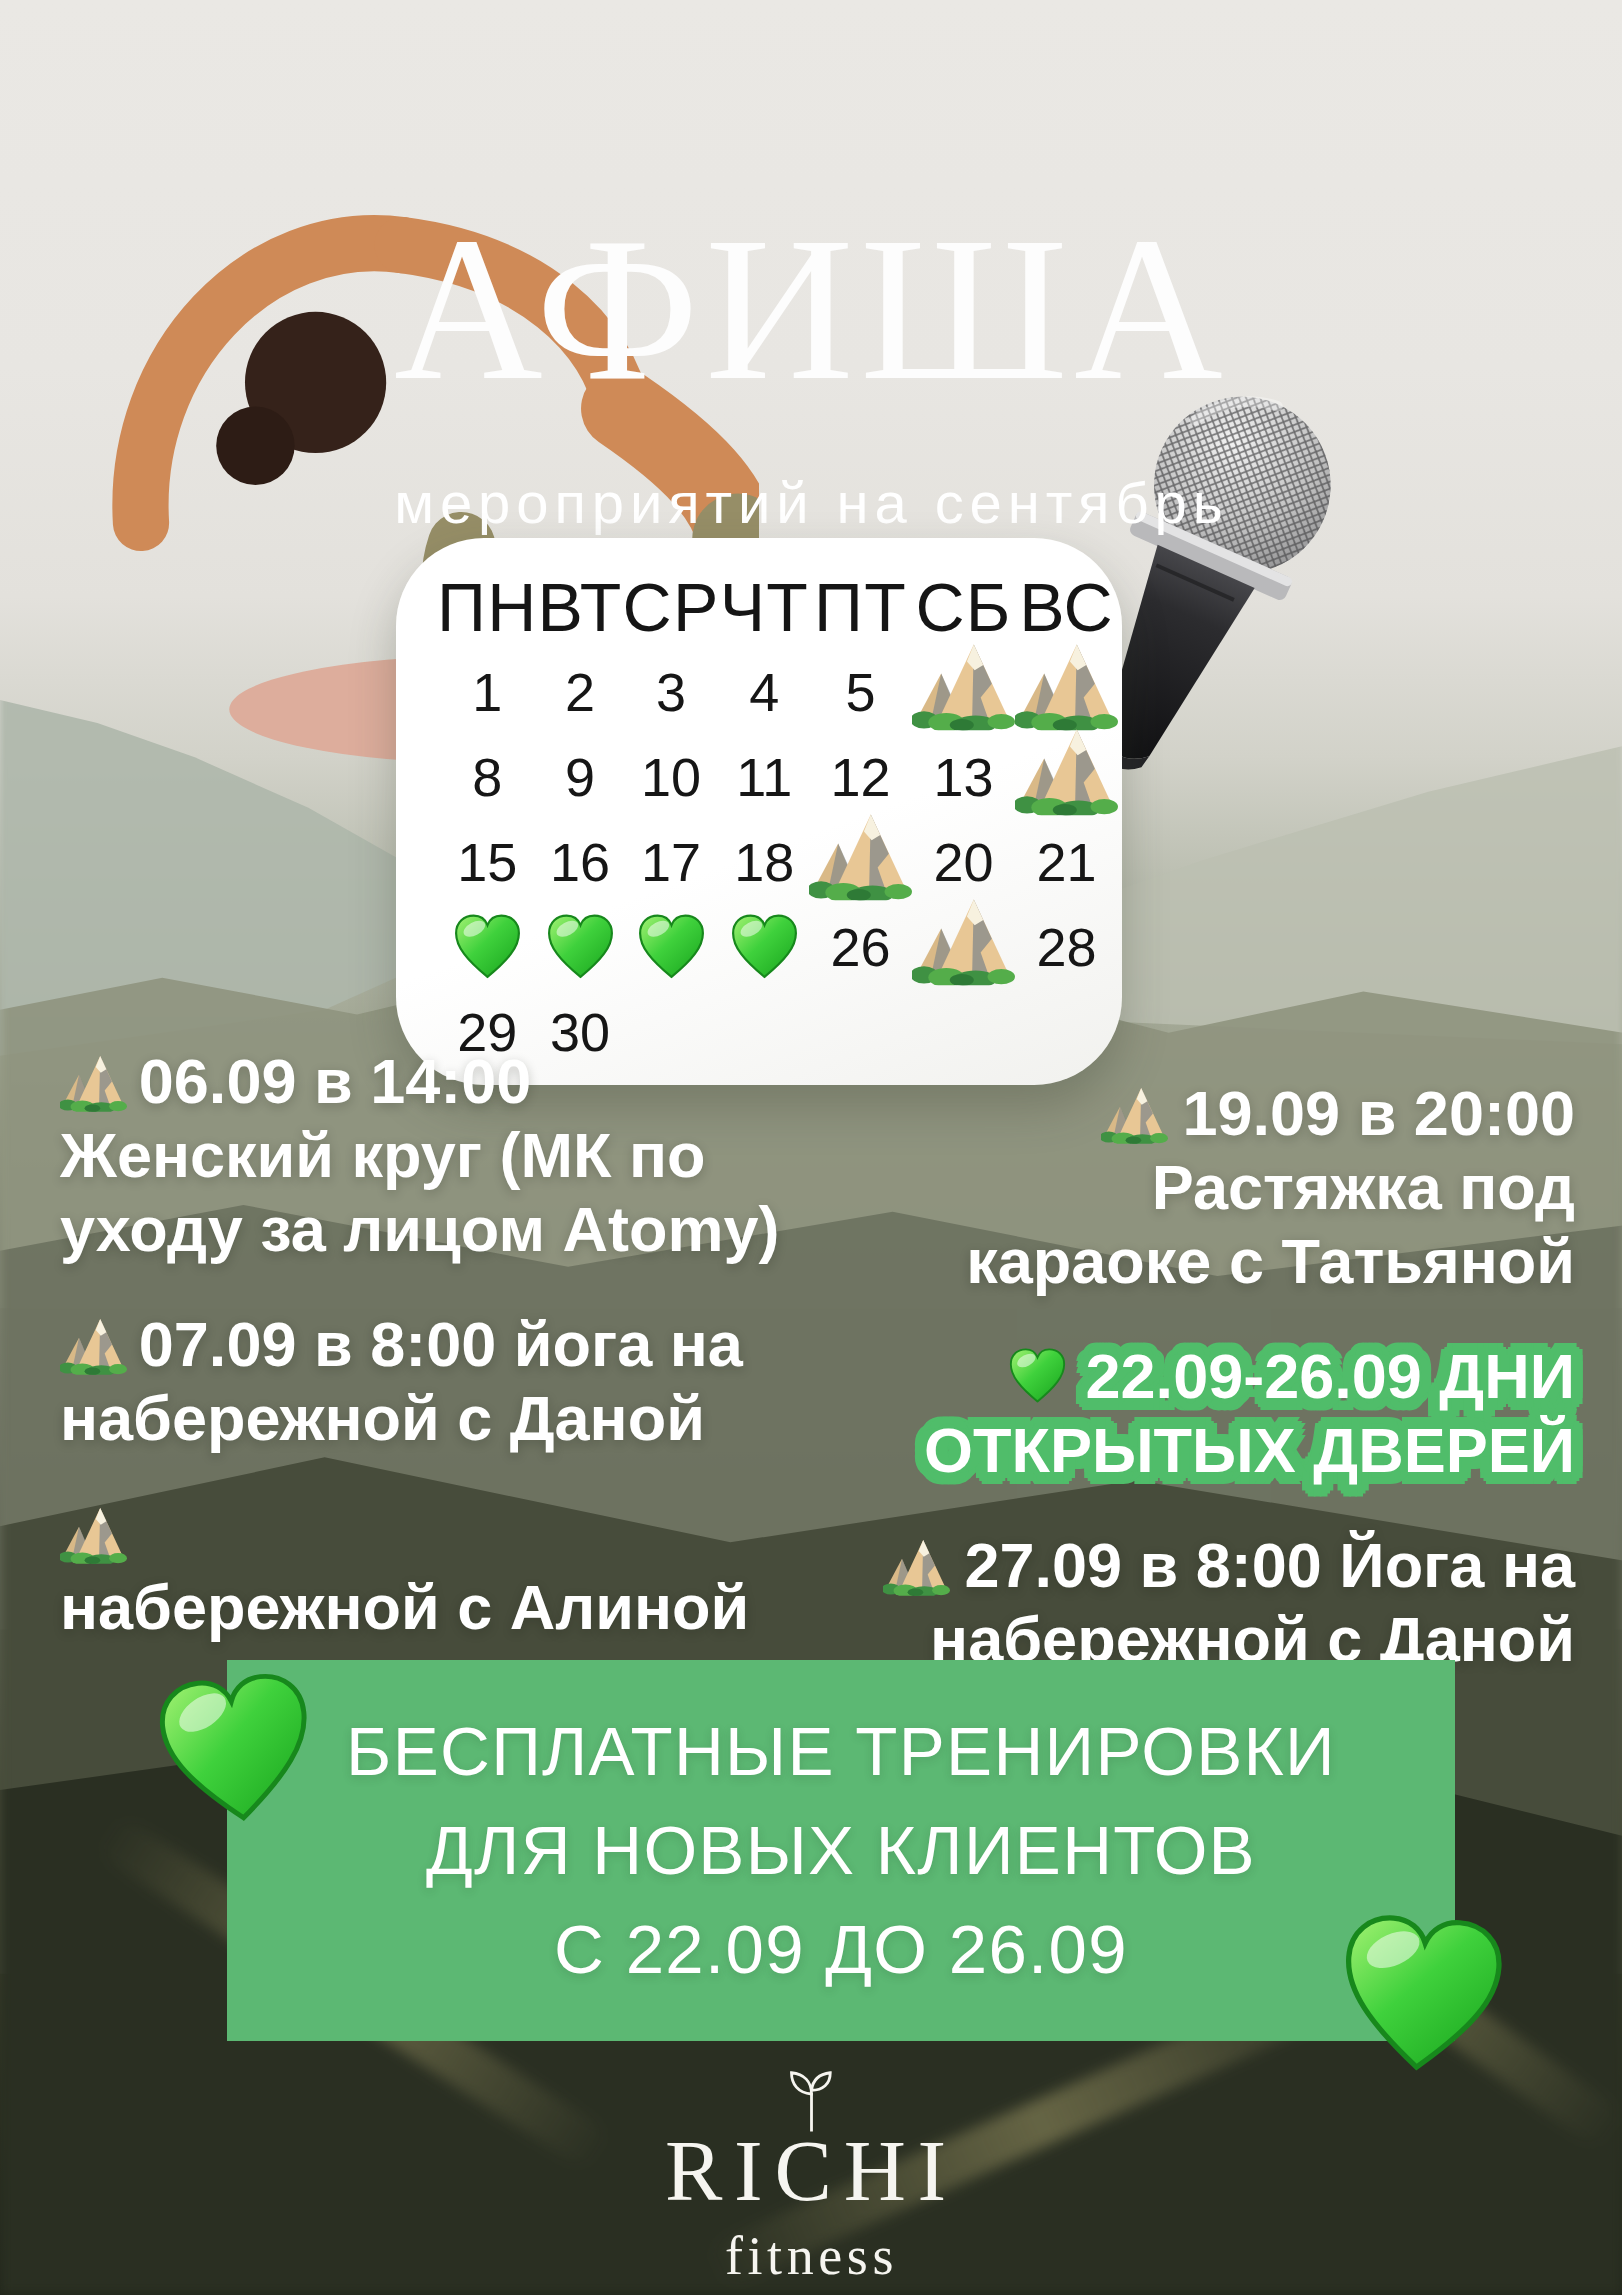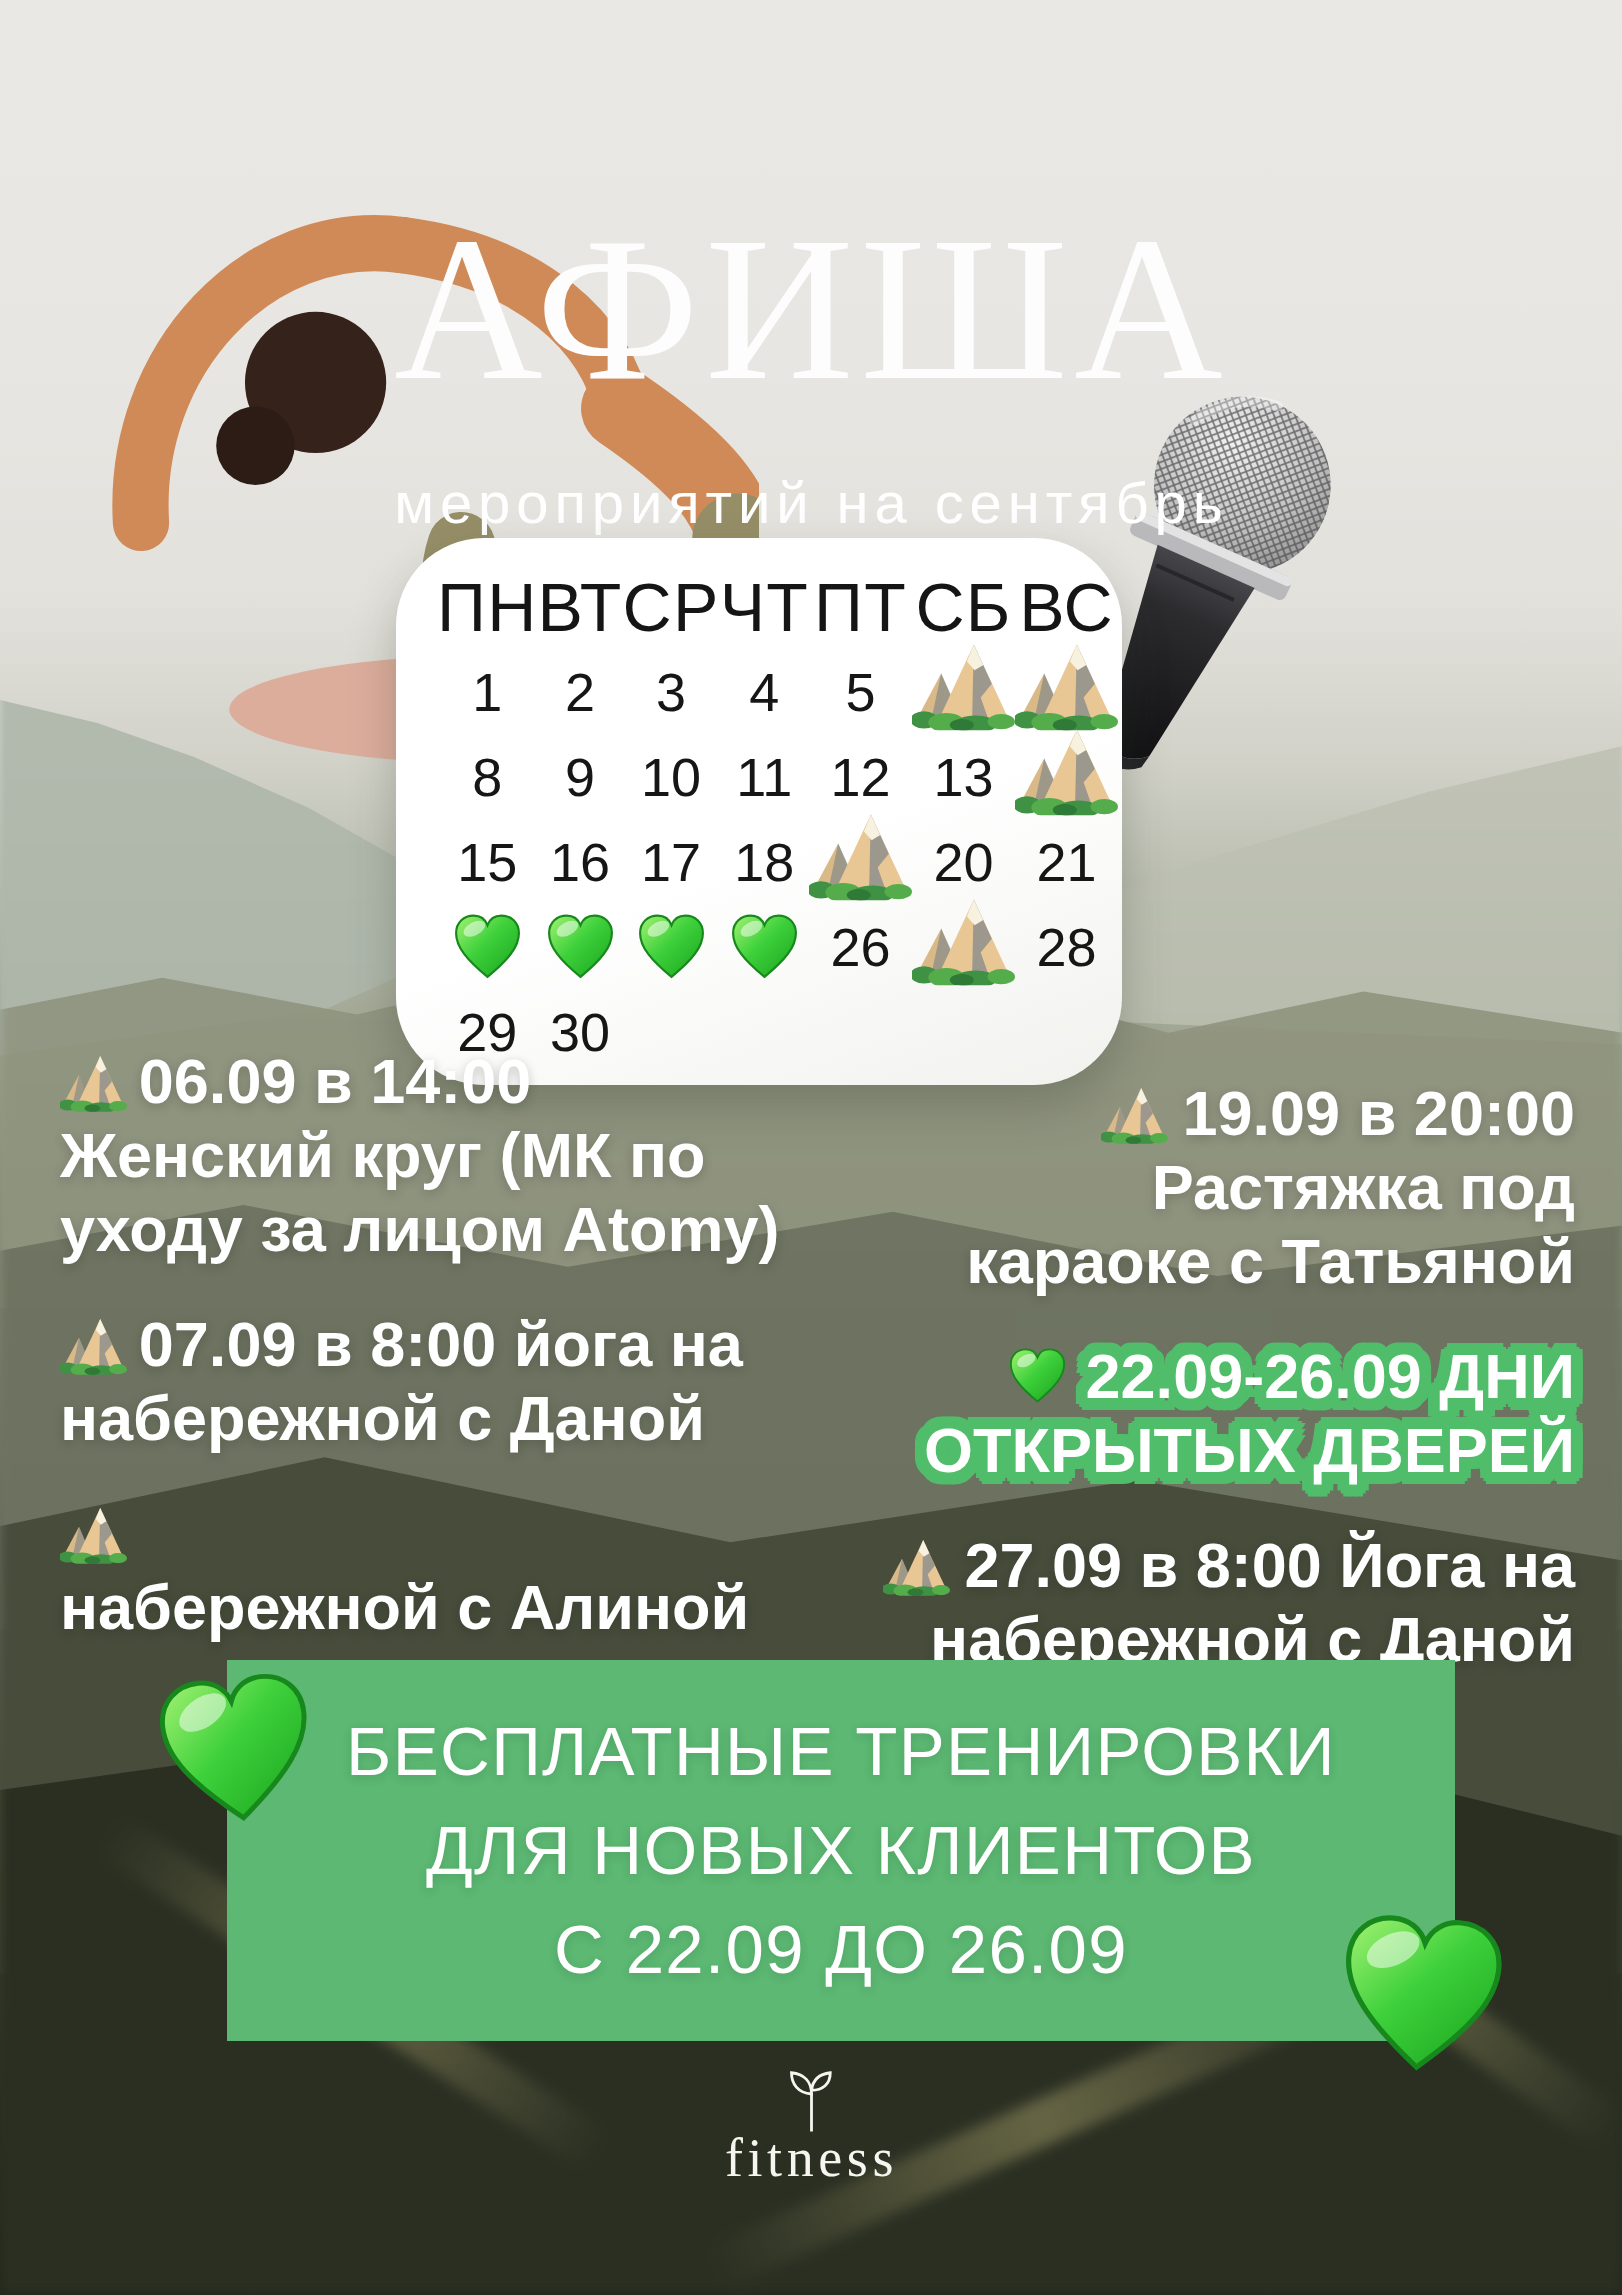--- a/index.html
+++ b/index.html
@@ -295,16 +295,17 @@
   <svg class="deco-heart deco-heart-right" viewBox="0 0 268 276" width="175" height="181">
       <use href="#sym-heart"></use>
     </svg>
 
   <div class="logo">
     <svg class="leaf" viewBox="0 0 100 104">
       <path d="M50 100 C50 70 50 52 50 38" stroke="#f6f5f0" stroke-width="4.5" fill="none"></path>
       <path d="M50 40 C28 38 18 24 18 6 C38 8 50 20 50 40 Z" fill="none" stroke="#f6f5f0" stroke-width="4.5"></path>
       <path d="M50 34 C52 18 62 8 80 6 C80 24 68 34 50 34 Z" fill="none" stroke="#f6f5f0" stroke-width="4.5"></path>
     </svg>
+    <div class="logo-name">RICHI</div>
     <div class="logo-sub">fitness</div>
   </div>
 </div>
 
 
 </body></html>

